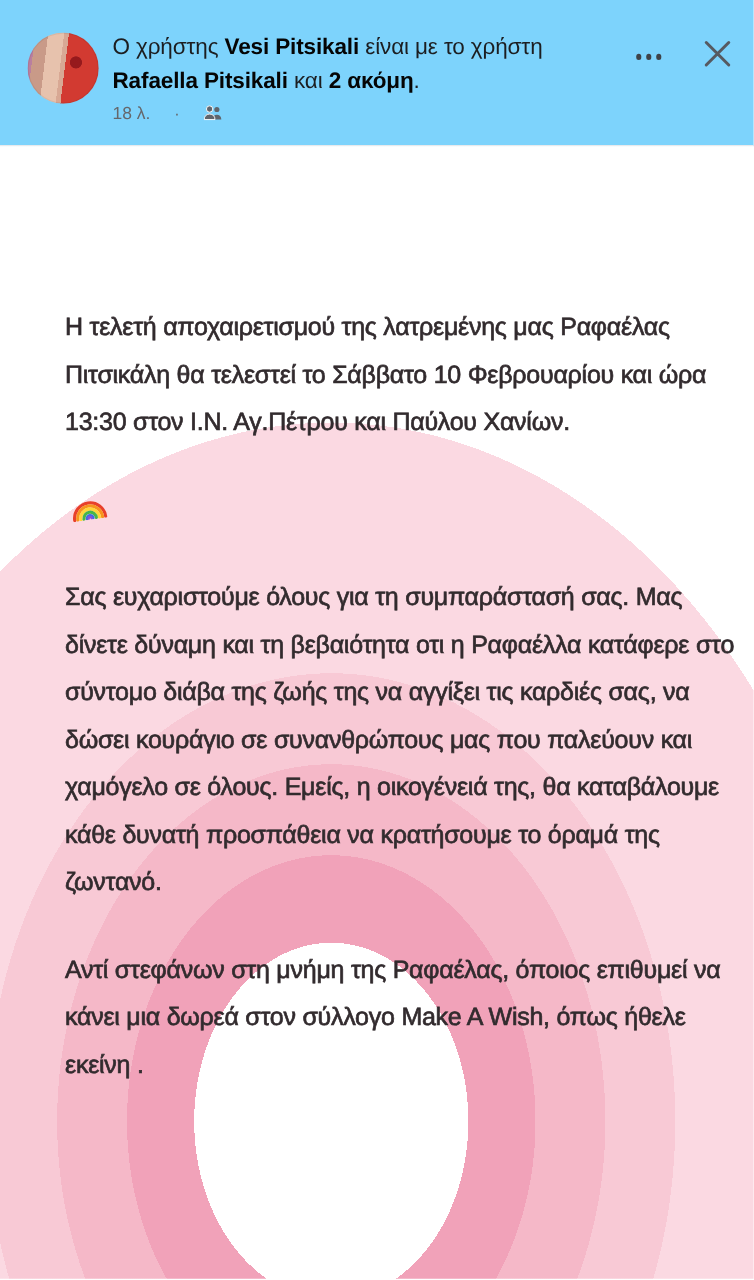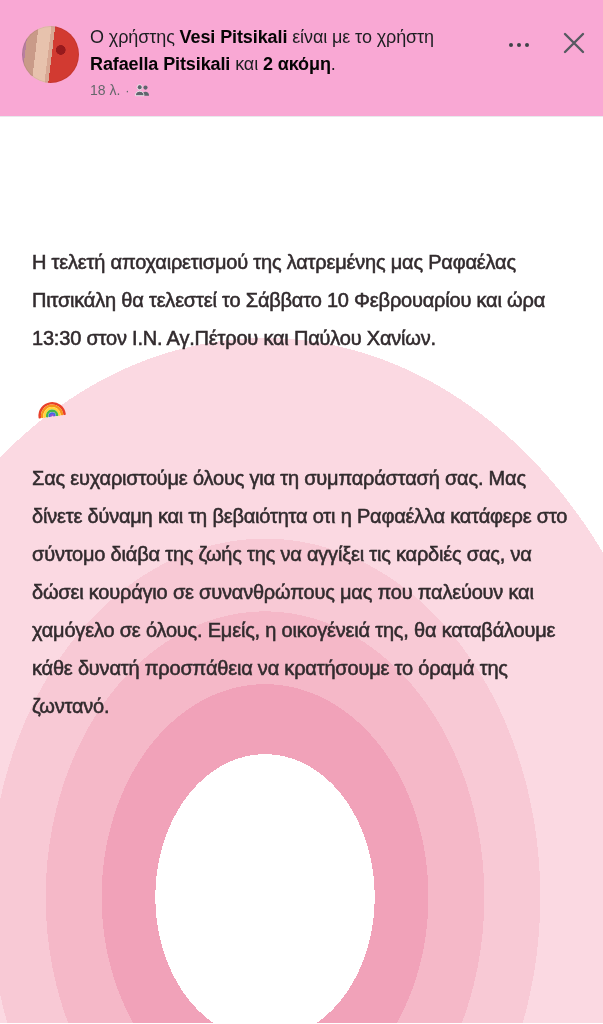--- a/index.html
+++ b/index.html
@@ -11,42 +11,42 @@
   .card {
     position: relative;
     width: 603px; height: 1024px;
     background: #ffffff;
   }
 
   
   .post-header {
     position: relative;
     height: 117px;
-    background: #f9a8d4;
+    background: #7dd3fc;
     border-bottom: 1px solid #e8eaed;
   }
   .avatar {
     position: absolute; left: 22px; top: 26px;
     width: 57px; height: 57px; border-radius: 50%;
     background:
       radial-gradient(circle at 68% 42%, rgba(140,20,25,.85) 0 9%, rgba(140,20,25,0) 10%),
       linear-gradient(97deg, #b97f9f 0 10%, #c99a88 10% 26%, #e7c2ad 26% 46%, #d8a894 46% 52%, #d23a31 52% 100%);
     box-shadow: inset 0 0 0 1px rgba(0,0,0,.06);
   }
   .header-text {
     position: absolute; left: 90px; top: 24px; width: 368px;
   }
   .headline {
     font-size: 18px; line-height: 27px; color: #1c1e21;
     letter-spacing: -0.1px;
   }
   .headline .b { font-weight: 700; color: #050505; text-decoration: none; }
   .meta {
     margin-top: 4px;
-    display: flex; align-items: center; gap: 5px;
+    display: flex; align-items: center; gap: 19px;
     font-size: 14px; color: #65676b;
   }
   .meta .dot { font-size: 13px; }
   .friends-ic { display: inline-block; margin-top: 1px; }
 
   .hdr-controls {
     position: absolute; right: 14px; top: 28px;
     display: flex; align-items: center; gap: 26px;
   }
   .more-btn {
@@ -55,21 +55,21 @@
   .more-btn i {
     width: 4.5px; height: 4.5px; border-radius: 50%;
     background: #3f4348; display: block;
   }
   .close-btn { cursor: pointer; padding: 2px; }
 
   
   .post-image {
     position: relative;
     width: 603px; height: 906px;
-    padding: 126px 12px 0 32px;
+    padding: 126px 12px 0 52px;
     background:
       radial-gradient(ellipse 430px 560px at 265px 780px,
         #ffffff 0 25.5%,
         #f1a2b9 25.5% 38%,
         #f5b8c8 38% 51%,
         #f8c9d5 51% 64%,
         #fbd9e2 64% 99.8%,
         #ffffff 99.8%);
     overflow: hidden;
   }
@@ -127,15 +127,16 @@
         <g fill="none" stroke-linecap="round">
           <path d="M3 21 A15 15 0 0 1 33 21" stroke="#e8402a" stroke-width="3"></path>
           <path d="M6 21 A12 12 0 0 1 30 21" stroke="#f7941d" stroke-width="3"></path>
           <path d="M9 21 A9 9 0 0 1 27 21" stroke="#ffd639" stroke-width="3"></path>
           <path d="M12 21 A6 6 0 0 1 24 21" stroke="#45b649" stroke-width="3"></path>
           <path d="M15 21 A3 3 0 0 1 21 21" stroke="#3b6fe0" stroke-width="2.6"></path>
           <path d="M16.6 21 A1.4 1.4 0 0 1 19.4 21" stroke="#8b4fd8" stroke-width="2.2"></path>
         </g>
       </svg></p>
     <p class="pg">Σας ευχαριστούμε όλους για τη συμπαράστασή σας. Μας δίνετε δύναμη και τη βεβαιότητα οτι η Ραφαέλλα κατάφερε στο σύντομο διάβα της ζωής της να αγγίξει τις καρδιές σας, να δώσει κουράγιο σε συνανθρώπους μας που παλεύουν και χαμόγελο σε όλους. Εμείς, η οικογένειά της, θα καταβάλουμε κάθε δυνατή προσπάθεια να κρατήσουμε το όραμά της ζωντανό.</p>
+    <p class="pg">Αντί στεφάνων στη μνήμη της Ραφαέλας, όποιος επιθυμεί να κάνει μια δωρεά στον σύλλογο Make A Wish, όπως ήθελε εκείνη .</p>
   </div>
 
 </div>
 
 </body></html>

